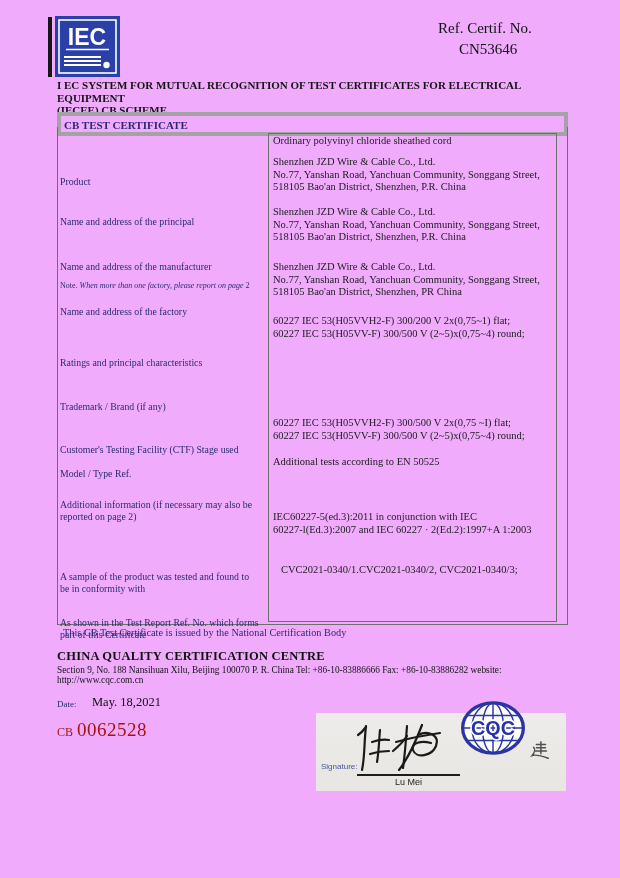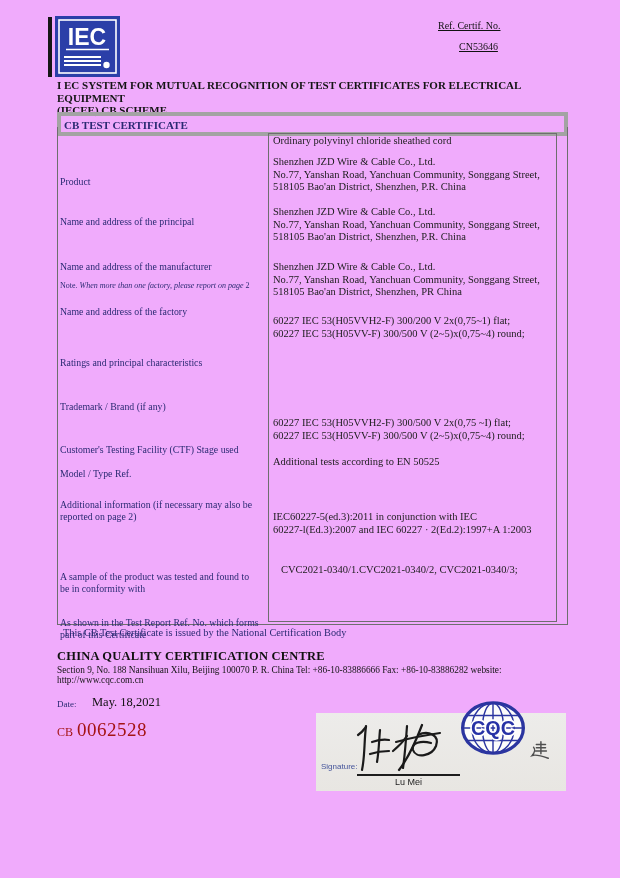--- a/index.html
+++ b/index.html
@@ -5,21 +5,21 @@
   html,body{margin:0;padding:0;background:#fff;}
   .page{position:relative;width:620px;height:878px;background:#f0abfc;overflow:hidden;
         font-family:"Liberation Serif",serif;color:#1c1c1c;}
   .abs{position:absolute;}
 
   
   .iec-bar{left:48px;top:17px;width:4px;height:60px;background:#161616;}
   .iec-box{left:55px;top:16px;width:65px;height:61px;}
 
   
-  .refline{font-size:10px;color:#111;text-decoration:underline;}
+  .refline{font-size:15px;color:#111;}
   .scheme{left:57px;top:79px;width:512px;font-weight:bold;font-size:11px;line-height:12.5px;color:#141414;}
 
   .title-box{left:57px;top:112px;width:511px;height:24px;border:4px solid #a3a3a3;box-sizing:border-box;}
   .title-box span{display:block;padding:3px 0 0 3px;font-weight:bold;font-size:11px;color:#2a2a72;}
   .body-box{left:57px;top:127px;width:511px;height:498px;border:1px solid #6e6e6e;border-top:none;box-sizing:border-box;}
   .value-box{left:268px;top:133px;width:289px;height:489px;border:1px solid #6e6e6e;box-sizing:border-box;}
 
   .lbl{font-size:9.8px;color:#2a2a72;line-height:11.6px;margin-top:40px;}
   .val{font-size:10.5px;color:#1c1c1c;line-height:12.7px;}
   .note{font-size:8px;color:#2a2a72;}

